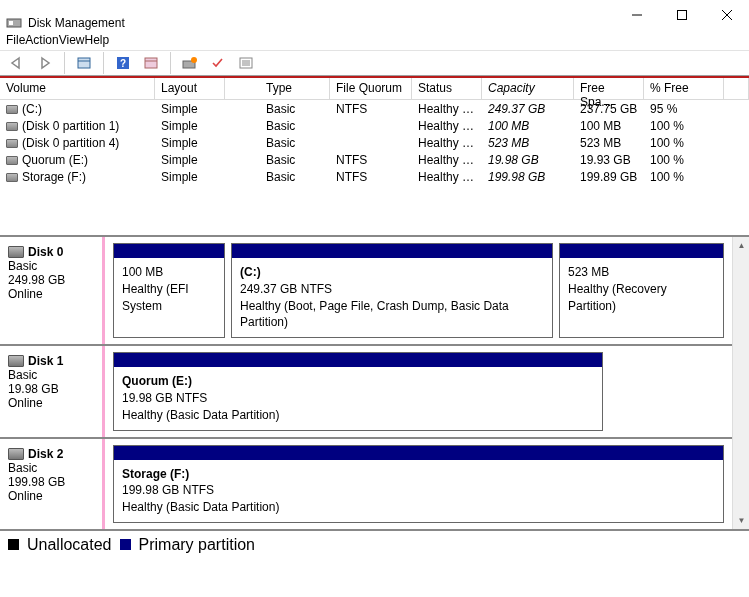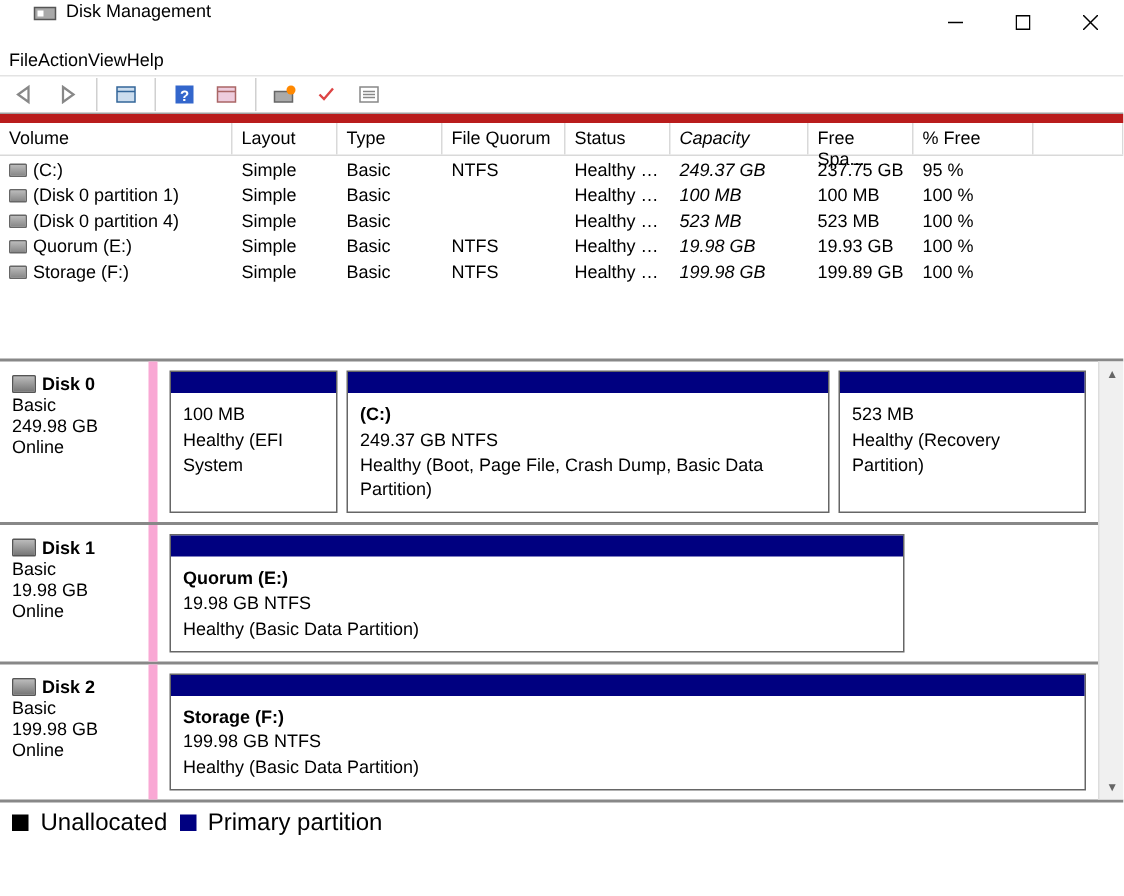--- a/index.html
+++ b/index.html
@@ -8,24 +8,23 @@
     font-family: "Segoe UI", Tahoma, sans-serif;
     font-size: 12px;
     background: #fff;
     color: #000;
     width: 749px;
     height: 597px;
     overflow: hidden;
   }
   .titlebar {
     display: flex;
-    align-items: flex-start;
+    align-items: flex-end;
     height: 30px;
     padding: 0 0 0 6px;
-    margin-left: 16px;
   }
   .titlebar .title-icon {
     width: 16px; height: 16px;
     display: inline-flex; align-items: center; justify-content: center;
     margin-right: 6px;
   }
   .titlebar .title-text { font-size: 12px; flex: 0 0 auto; }
   .titlebar .spacer { flex: 1; }
   .winbtn {
     width: 45px; height: 30px;
@@ -44,21 +43,21 @@
     align-items: center;
     height: 26px;
     padding: 0 6px;
     gap: 6px;
     border-top: 1px solid #e3e3e3;
     border-bottom: 1px solid #a0a0a0;
   }
   .tbbtn { width: 22px; height: 22px; display:flex; align-items:center; justify-content:center; }
   .tbsep { width:1px; height:22px; background:#d0d0d0; margin:0 2px; }
 
-  .volumelist { border-top: 6px solid #b91c1c; }
+  .volumelist { border-top: 2px solid #b91c1c; }
   .vl-header {
     display: flex;
     height: 22px;
     align-items: stretch;
     border-bottom: 1px solid #d9d9d9;
   }
   .vl-header .col {
     border-right: 1px solid #d9d9d9;
     padding: 3px 6px;
     flex-shrink: 0;
@@ -80,21 +79,21 @@
     width:12px; height:9px;
     background: linear-gradient(#bbb,#888);
     border:1px solid #666;
     border-radius:1px;
     margin-right:4px;
     vertical-align:-1px;
     position:relative;
   }
   .col-volume { width:155px; }
   .col-layout { width:70px; }
-  .col-type { width:70px; }
+  .col-type { width:70px;margin-left:35px; }
   .col-fs { width:82px; }
   .col-status { width:70px; }
   .col-capacity { width:92px;font-style:italic; }
   .col-free { width:70px; }
   .col-pct { width:80px; }
   .col-rest { flex:1; border-right:none; }
 
   .graphpane {
     border-top: 2px solid #888;
     border-bottom: 2px solid #888;
@@ -110,21 +109,21 @@
   .scrollbar-v .bot { position:absolute; bottom:0; }
 
   .diskrow {
     display:flex;
     border-bottom: 2px solid #888;
     margin-right:17px;
   }
   .disklabel {
     width:105px;
     padding: 8px 6px 8px 8px;
-    border-right: 6px solid #f9a8d4;
+    border-right: 3px solid #f9a8d4;
   }
   .disklabel .dname { font-weight:bold; }
   .disklabel .dicon {
     display:inline-block; width:16px; height:12px;
     background:linear-gradient(#bbb,#777);
     border:1px solid #555; border-radius:1px;
     margin-right:4px; vertical-align:-2px;
   }
   .partitions {
     flex:1;

